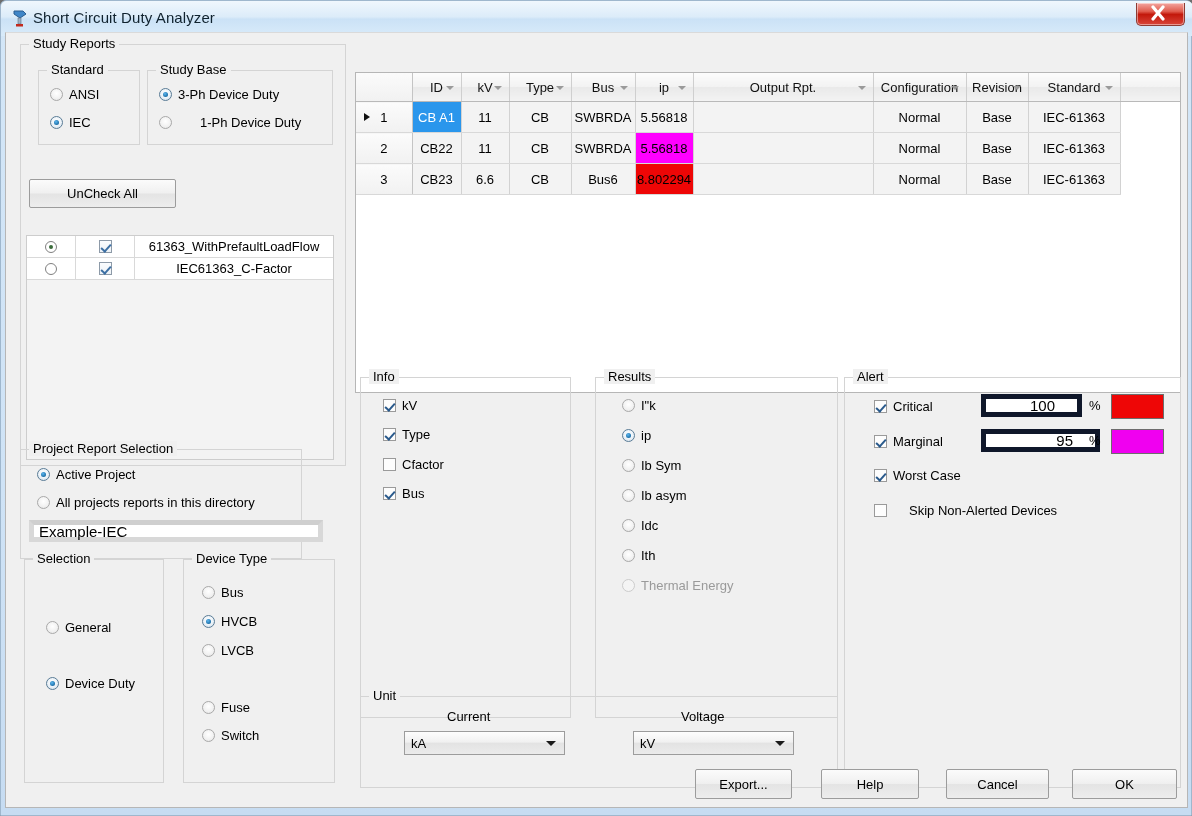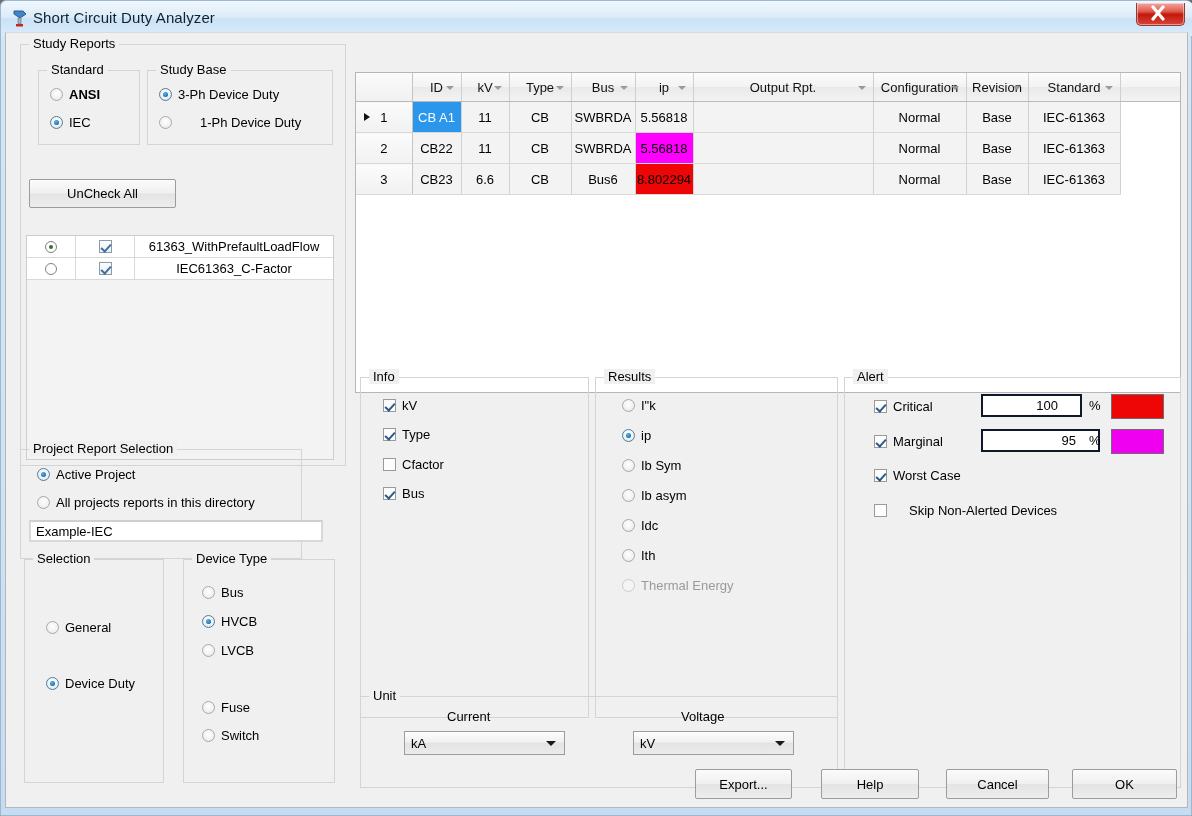--- a/index.html
+++ b/index.html
@@ -152,22 +152,22 @@
     align-items: center;
     justify-content: center;
     cursor: pointer;
     font-family: "Liberation Sans", sans-serif;
   }
 
   .textbox {
     position: absolute;
     box-sizing: border-box;
     background: #fff;
-    border: 2px solid #0f172a;
-    font-size: 13px;
+    border: 5px solid #0f172a;
+    font-size: 15px;
     font-family: "Liberation Sans", sans-serif;
     color: #000;
     padding: 0 5px;
     display: flex;
     align-items: center;
   }
   .textbox.right { justify-content: flex-end; padding-right: 22px; }
 
   .combo {
     position: absolute;
@@ -337,21 +337,21 @@
     </div>
   </div>
 
   <div id="client">
 
     <div class="group" style="left:14px; top:11px; width:326px; height:422px;">
       <span class="glabel">Study Reports</span>
 
       <div class="group" style="left:17px; top:25px; width:102px; height:75px;">
         <span class="glabel">Standard</span>
-        <div class="radio" style="left:11px; top:16px;font-weight:bold;">
+        <div class="radio" style="left:11px; top:16px;">
           <span class="rdot"></span>
           <span>ANSI</span>
         </div>
         <div class="radio on" style="left:11px; top:44px;">
           <span class="rdot"></span>
           <span>IEC</span>
         </div>
       </div>
 
       <div class="group" style="left:126px; top:25px; width:186px; height:75px;">
@@ -510,21 +510,21 @@
             <td></td>
             <td>Normal</td>
             <td>Base</td>
             <td>IEC-61363</td>
             <td class="blank"></td>
           </tr>
         </tbody>
       </table>
     </div>
 
-    <div class="group" style="left:354px; top:344px; width:229px; height:341px;">
+    <div class="group" style="left:354px; top:344px; width:211px; height:341px;">
       <span class="glabel">Info</span>
       <div class="check on" style="left:22px; top:20px;">
         <span class="cbox"></span>
         <span>kV</span>
       </div>
       <div class="check on" style="left:22px; top:49px;">
         <span class="cbox"></span>
         <span>Type</span>
       </div>
       <div class="check" style="left:22px; top:79px;">

